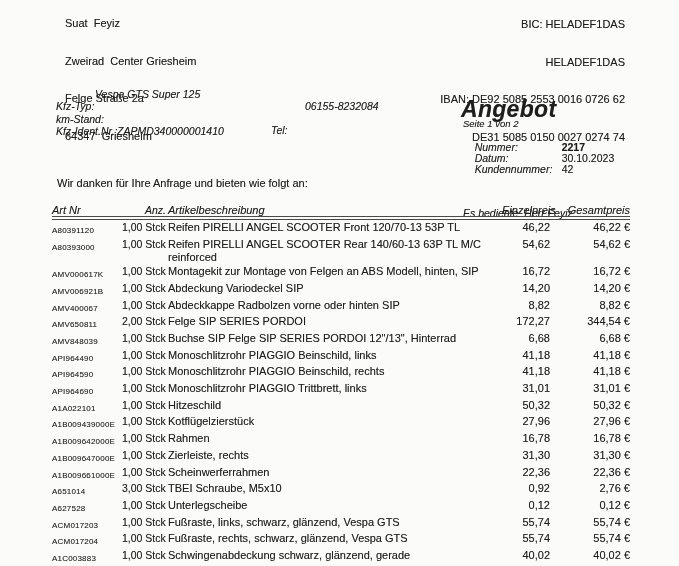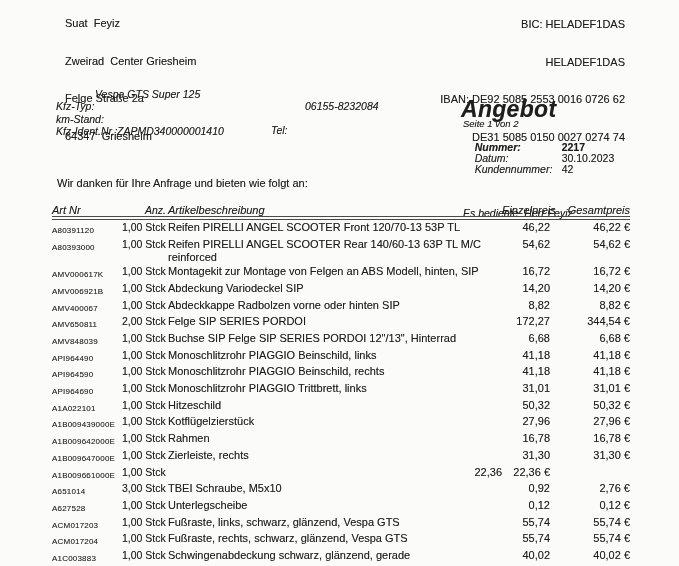--- a/index.html
+++ b/index.html
@@ -14,21 +14,21 @@
   .seller{left:65px;top:-8px;font-size:11px;line-height:12.5px;white-space:pre;}
   
   .bank{right:54px;top:-7px;font-size:11px;line-height:12.5px;text-align:right;white-space:pre;}
   
   .veh{font-style:italic;font-size:10.5px;white-space:pre;}
   
   .offer-title{left:461px;top:96px;font-size:23px;font-weight:bold;font-style:italic;letter-spacing:.3px;}
   .offer-seite{left:463px;top:118px;font-size:9.5px;font-style:italic;}
   .offer-row{left:463px;font-size:10.5px;white-space:pre;}
   .offer-label{display:inline-block;width:87px;font-style:italic;}
-  .offer-label.b{font-weight:bold;}
+  .offer-label.b{font-weight:normal;}
   .offer-val{font-weight:normal;}
   .offer-val.b{font-weight:bold;}
   .offer-bediente{left:463px;top:162px;font-size:10.5px;font-style:italic;margin-top:45px;}
   
   .intro{left:57px;top:177px;font-size:11px;}
   
   .grid{display:grid;grid-template-columns:70px 46px 334px 48px 80px;}
   .thead{left:52px;top:204px;width:578px;font-size:11px;font-style:italic;}
   .thead .c-qty{text-align:right;padding-right:2px;}
   .thead .c-unit,.thead .c-total{text-align:right;}
@@ -202,20 +202,21 @@
     <div class="c-art">A1B009647000E</div>
     <div class="c-qty">1,00 Stck</div>
     <div class="c-desc">Zierleiste, rechts</div>
     <div class="c-unit">31,30</div>
     <div class="c-total">31,30 €</div>
   </div>
 
   <div class="row grid">
     <div class="c-art">A1B009661000E</div>
     <div class="c-qty">1,00 Stck</div>
+    <div class="c-desc">Scheinwerferrahmen</div>
     <div class="c-unit">22,36</div>
     <div class="c-total">22,36 €</div>
   </div>
 
   <div class="row grid">
     <div class="c-art">A651014</div>
     <div class="c-qty">3,00 Stck</div>
     <div class="c-desc">TBEI Schraube, M5x10</div>
     <div class="c-unit">0,92</div>
     <div class="c-total">2,76 €</div>

